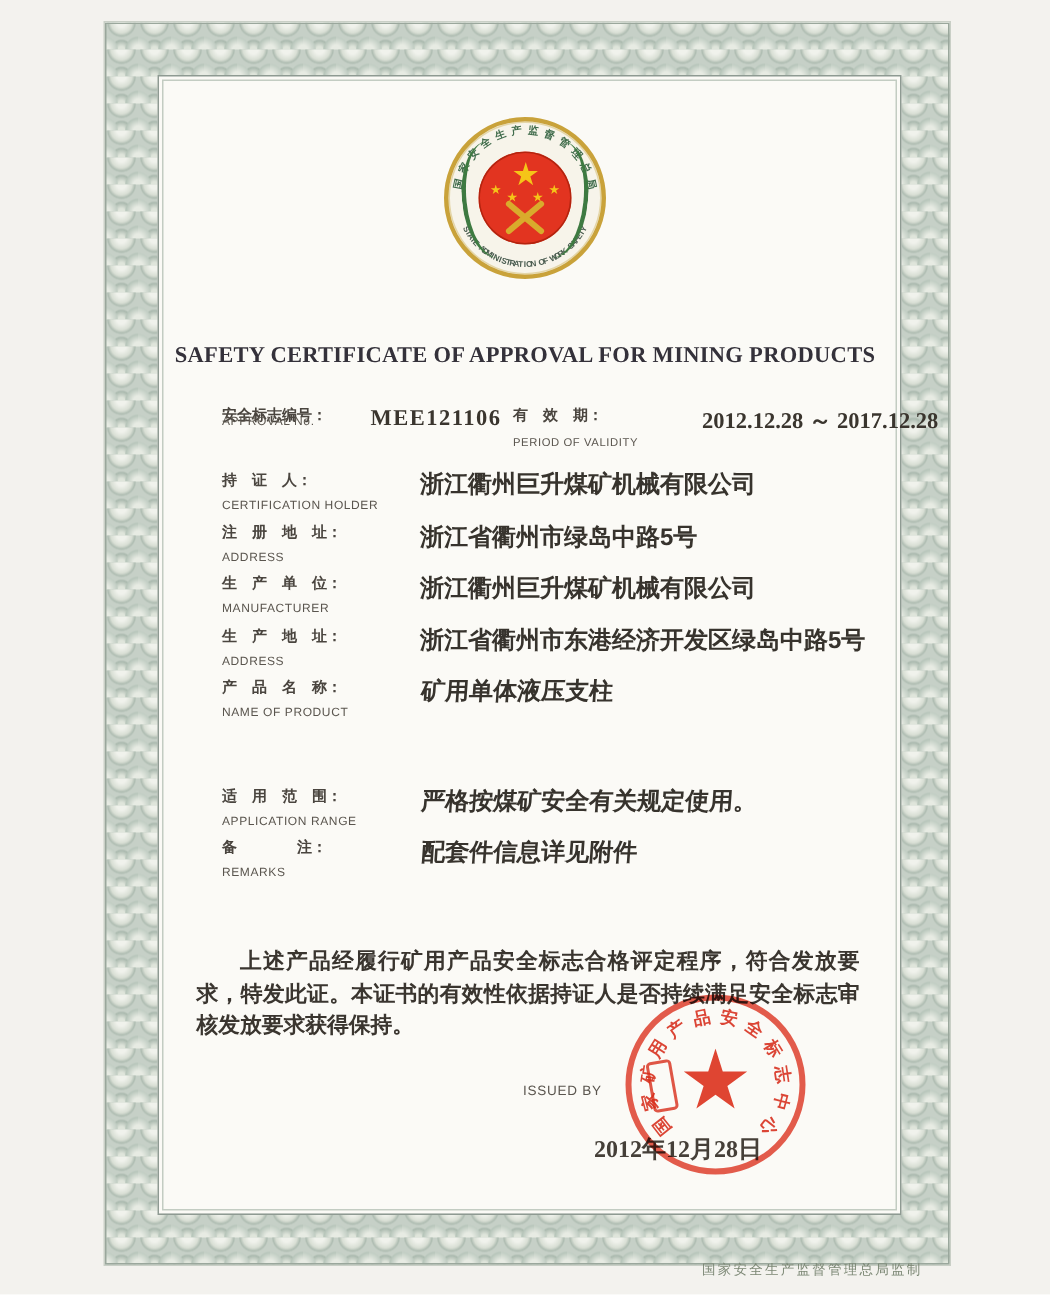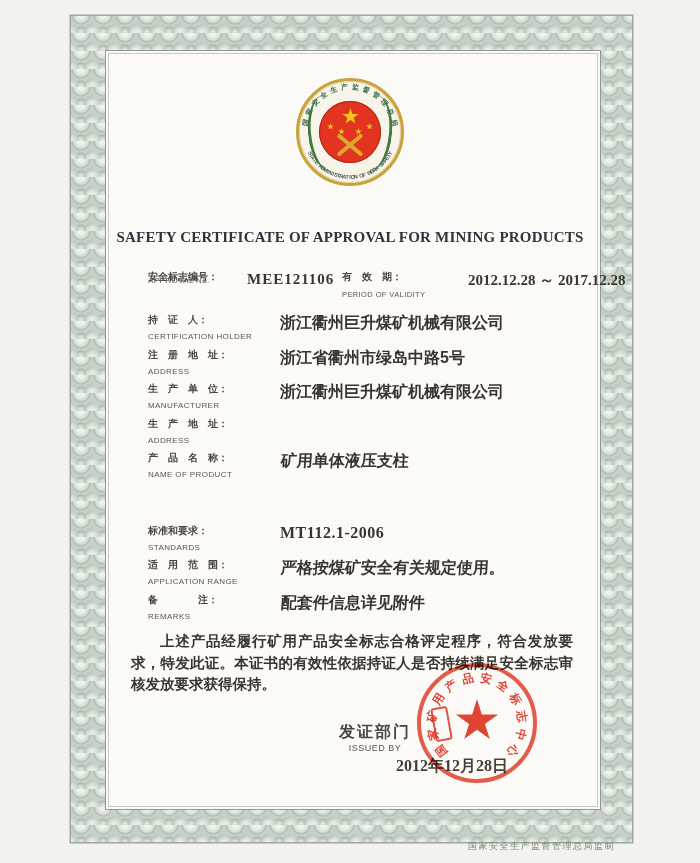--- a/index.html
+++ b/index.html
@@ -229,50 +229,45 @@
       <span class="value">浙江省衢州市绿岛中路5号</span>
     </div>
     <div class="row">
       <span class="cn-label">生　产　单　位：</span>
       <span class="en-label">MANUFACTURER</span>
       <span class="value">浙江衢州巨升煤矿机械有限公司</span>
     </div>
     <div class="row">
       <span class="cn-label">生　产　地　址：</span>
       <span class="en-label">ADDRESS</span>
+      <span class="value">浙江省衢州市东港经济开发区绿岛中路5号</span>
     </div>
     <div class="row">
       <span class="cn-label">产　品　名　称：</span>
       <span class="en-label">NAME OF PRODUCT</span>
       <span class="value kai">矿用单体液压支柱</span>
     </div>
 
     <div class="spacer"></div>
 
     <div class="row">
-      <span class="cn-label">标准和要求：</span>
-      <span class="en-label">STANDARDS</span>
-      <span class="value serif-val">MT112.1-2006</span>
-    </div>
-    <div class="row">
       <span class="cn-label">适　用　范　围：</span>
       <span class="en-label">APPLICATION RANGE</span>
       <span class="value kai">严格按煤矿安全有关规定使用。</span>
     </div>
     <div class="row">
       <span class="cn-label">备　　　　注：</span>
       <span class="en-label">REMARKS</span>
       <span class="value kai">配套件信息详见附件</span>
     </div>
   </div>
 
   <div class="declaration">上述产品经履行矿用产品安全标志合格评定程序，符合发放要求，特发此证。本证书的有效性依据持证人是否持续满足安全标志审核发放要求获得保持。</div>
 
   <div class="issued">
-    <div class="cn-label">发证部门</div>
     <div class="en-label">ISSUED BY</div>
   </div>
   <div class="issue-date">2012年12月28日</div>
 
   <div class="seal">
     <div class="seal-ring"></div>
     <div class="arc-text seal-arc">
         <span style="position: absolute; left: 50%; top: 50%; transform: translate(-50%, -50%) rotate(-128deg) translateY(-45px);">国</span>
         <span style="position: absolute; left: 50%; top: 50%; transform: translate(-50%, -50%) rotate(-104.727deg) translateY(-45px);">家</span>
         <span style="position: absolute; left: 50%; top: 50%; transform: translate(-50%, -50%) rotate(-81.4545deg) translateY(-45px);">矿</span>

